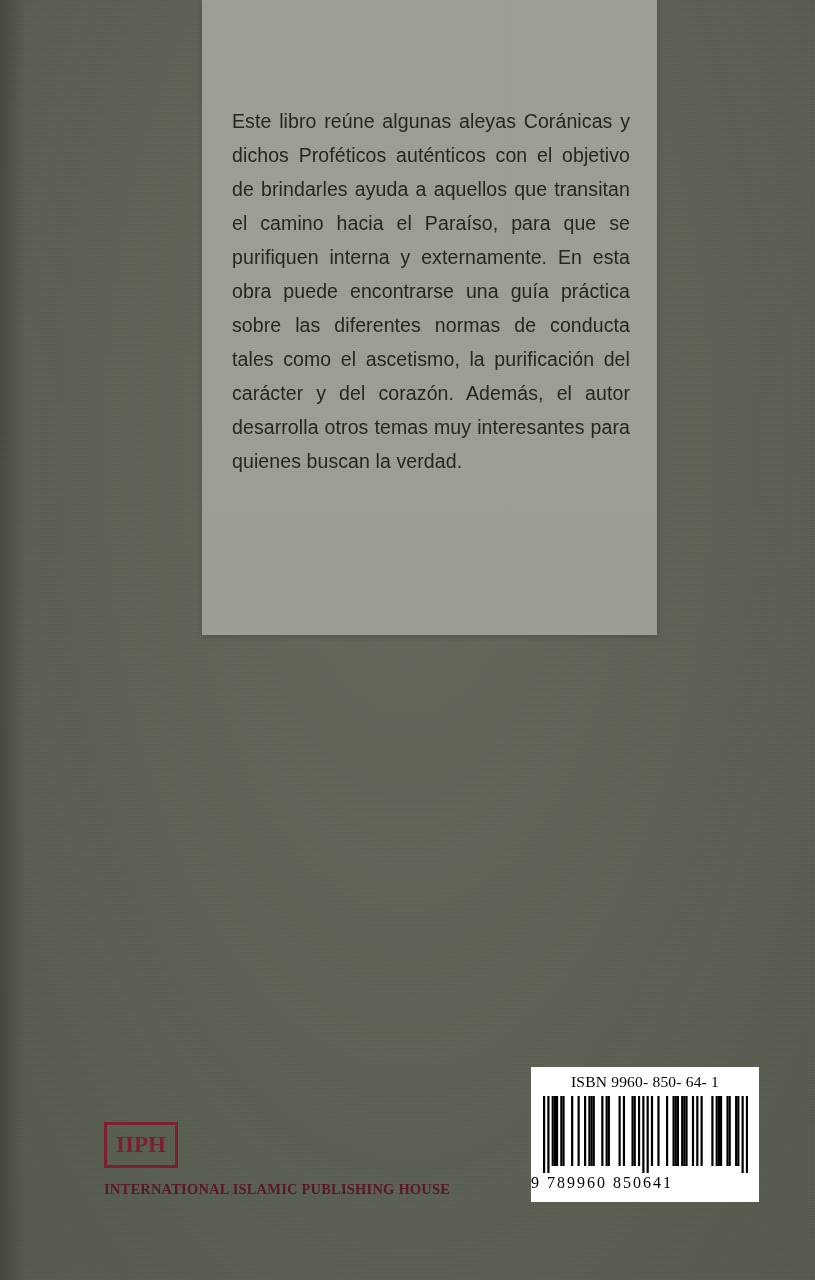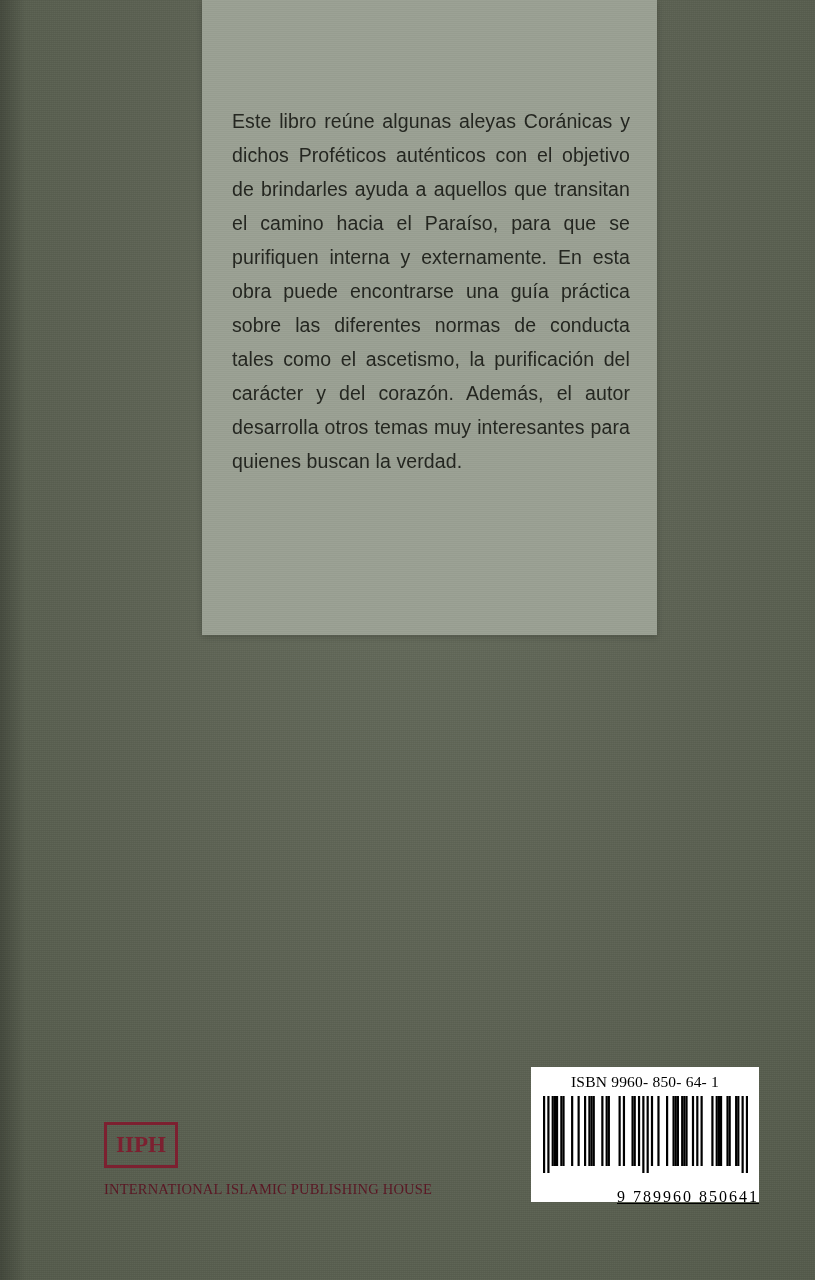--- a/index.html
+++ b/index.html
@@ -83,21 +83,21 @@
     color: #7c2030;
     font-weight: bold;
     font-size: 23px;
     letter-spacing: 0px;
     font-family: "Liberation Serif", serif;
     background: transparent;
   }
   .publisher-name {
     margin-top: 13px;
     color: #5a1724;
-    font-weight: normal;
+    font-weight: bold;
     font-size: 14.5px;
     letter-spacing: 0.2px;
     font-family: "Liberation Serif", serif;
     white-space: nowrap;
   }
 
   
   .barcode-block {
     position: absolute;
     left: 531px;
@@ -116,27 +116,26 @@
     padding-top: 6px;
     letter-spacing: 0.2px;
   }
   .barcode-bars {
     margin: 5px auto 0 auto;
     width: 205px;
     height: 77px;
     display: block;
   }
   .barcode-digits {
-    text-align: right;
+    text-align: left;
     font-family: "Liberation Serif", serif;
     font-size: 16px;
     letter-spacing: 2.0px;
     color: #000;
-    margin-top: 15px;
-    text-decoration: underline;
+    margin-top: 1px;
   }
 </style>
 </head>
 <body>
 
 <div class="cover-bg"></div>
 <div class="spine-shadow"></div>
 
 <div class="blurb-panel">
   <div class="blurb-text">Este libro reúne algunas aleyas Coránicas y dichos Proféticos auténticos con el objetivo de brindarles ayuda a aquellos que transitan el camino hacia el Paraíso, para que se purifiquen interna y externamente. En esta obra puede encontrarse una guía práctica  sobre las diferentes normas de conducta tales como el ascetismo, la purificación del carácter y del corazón. Además, el autor desarrolla otros temas muy interesantes para quienes buscan la verdad.</div>

